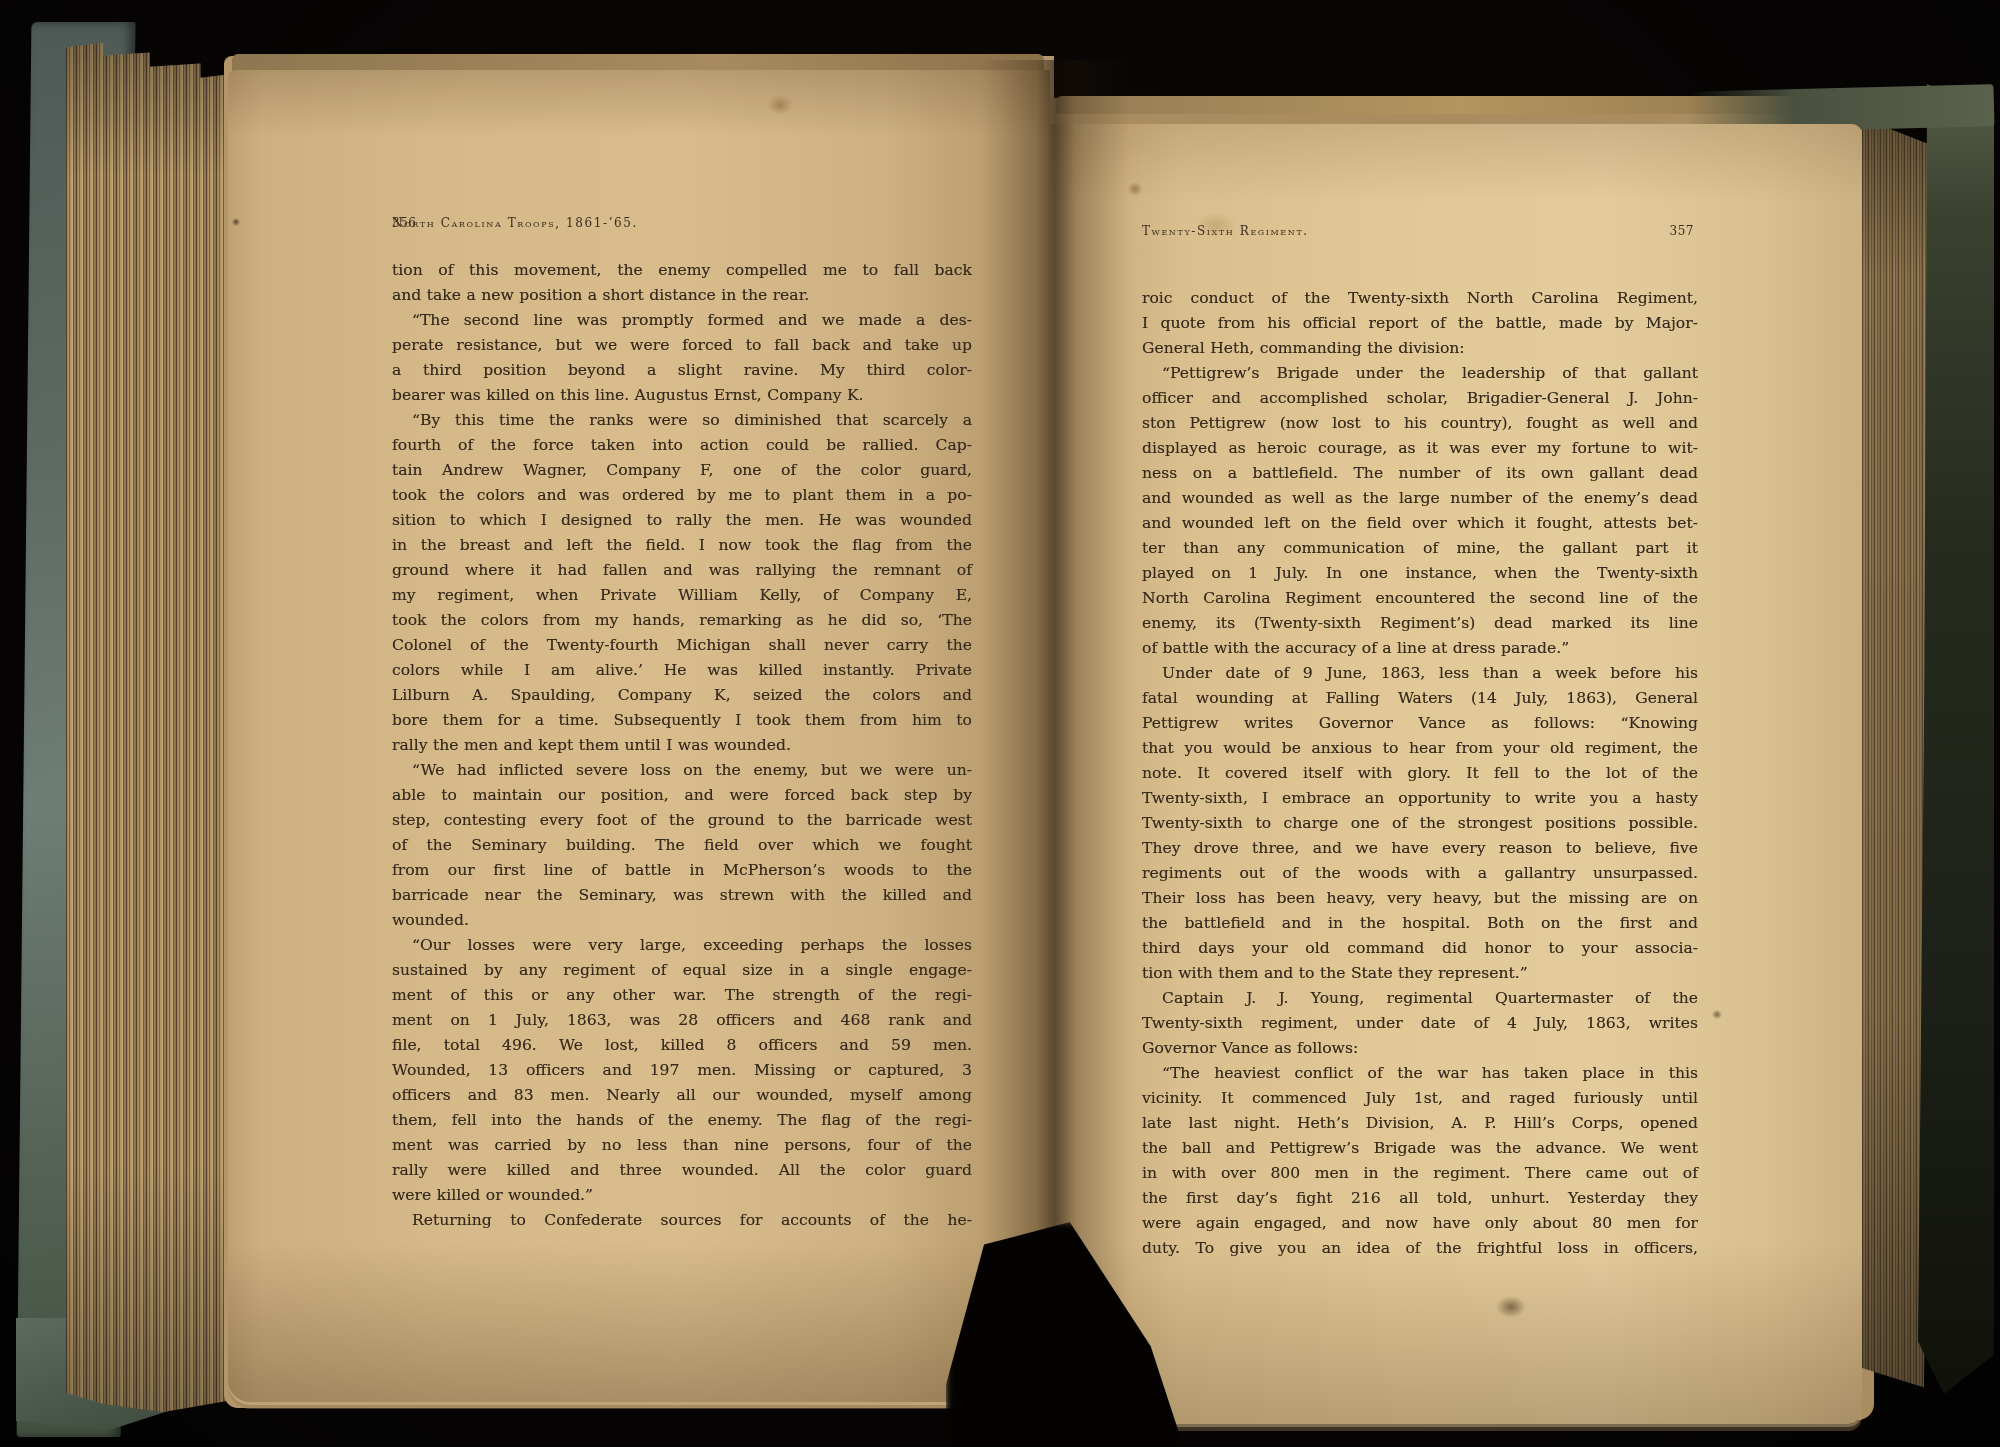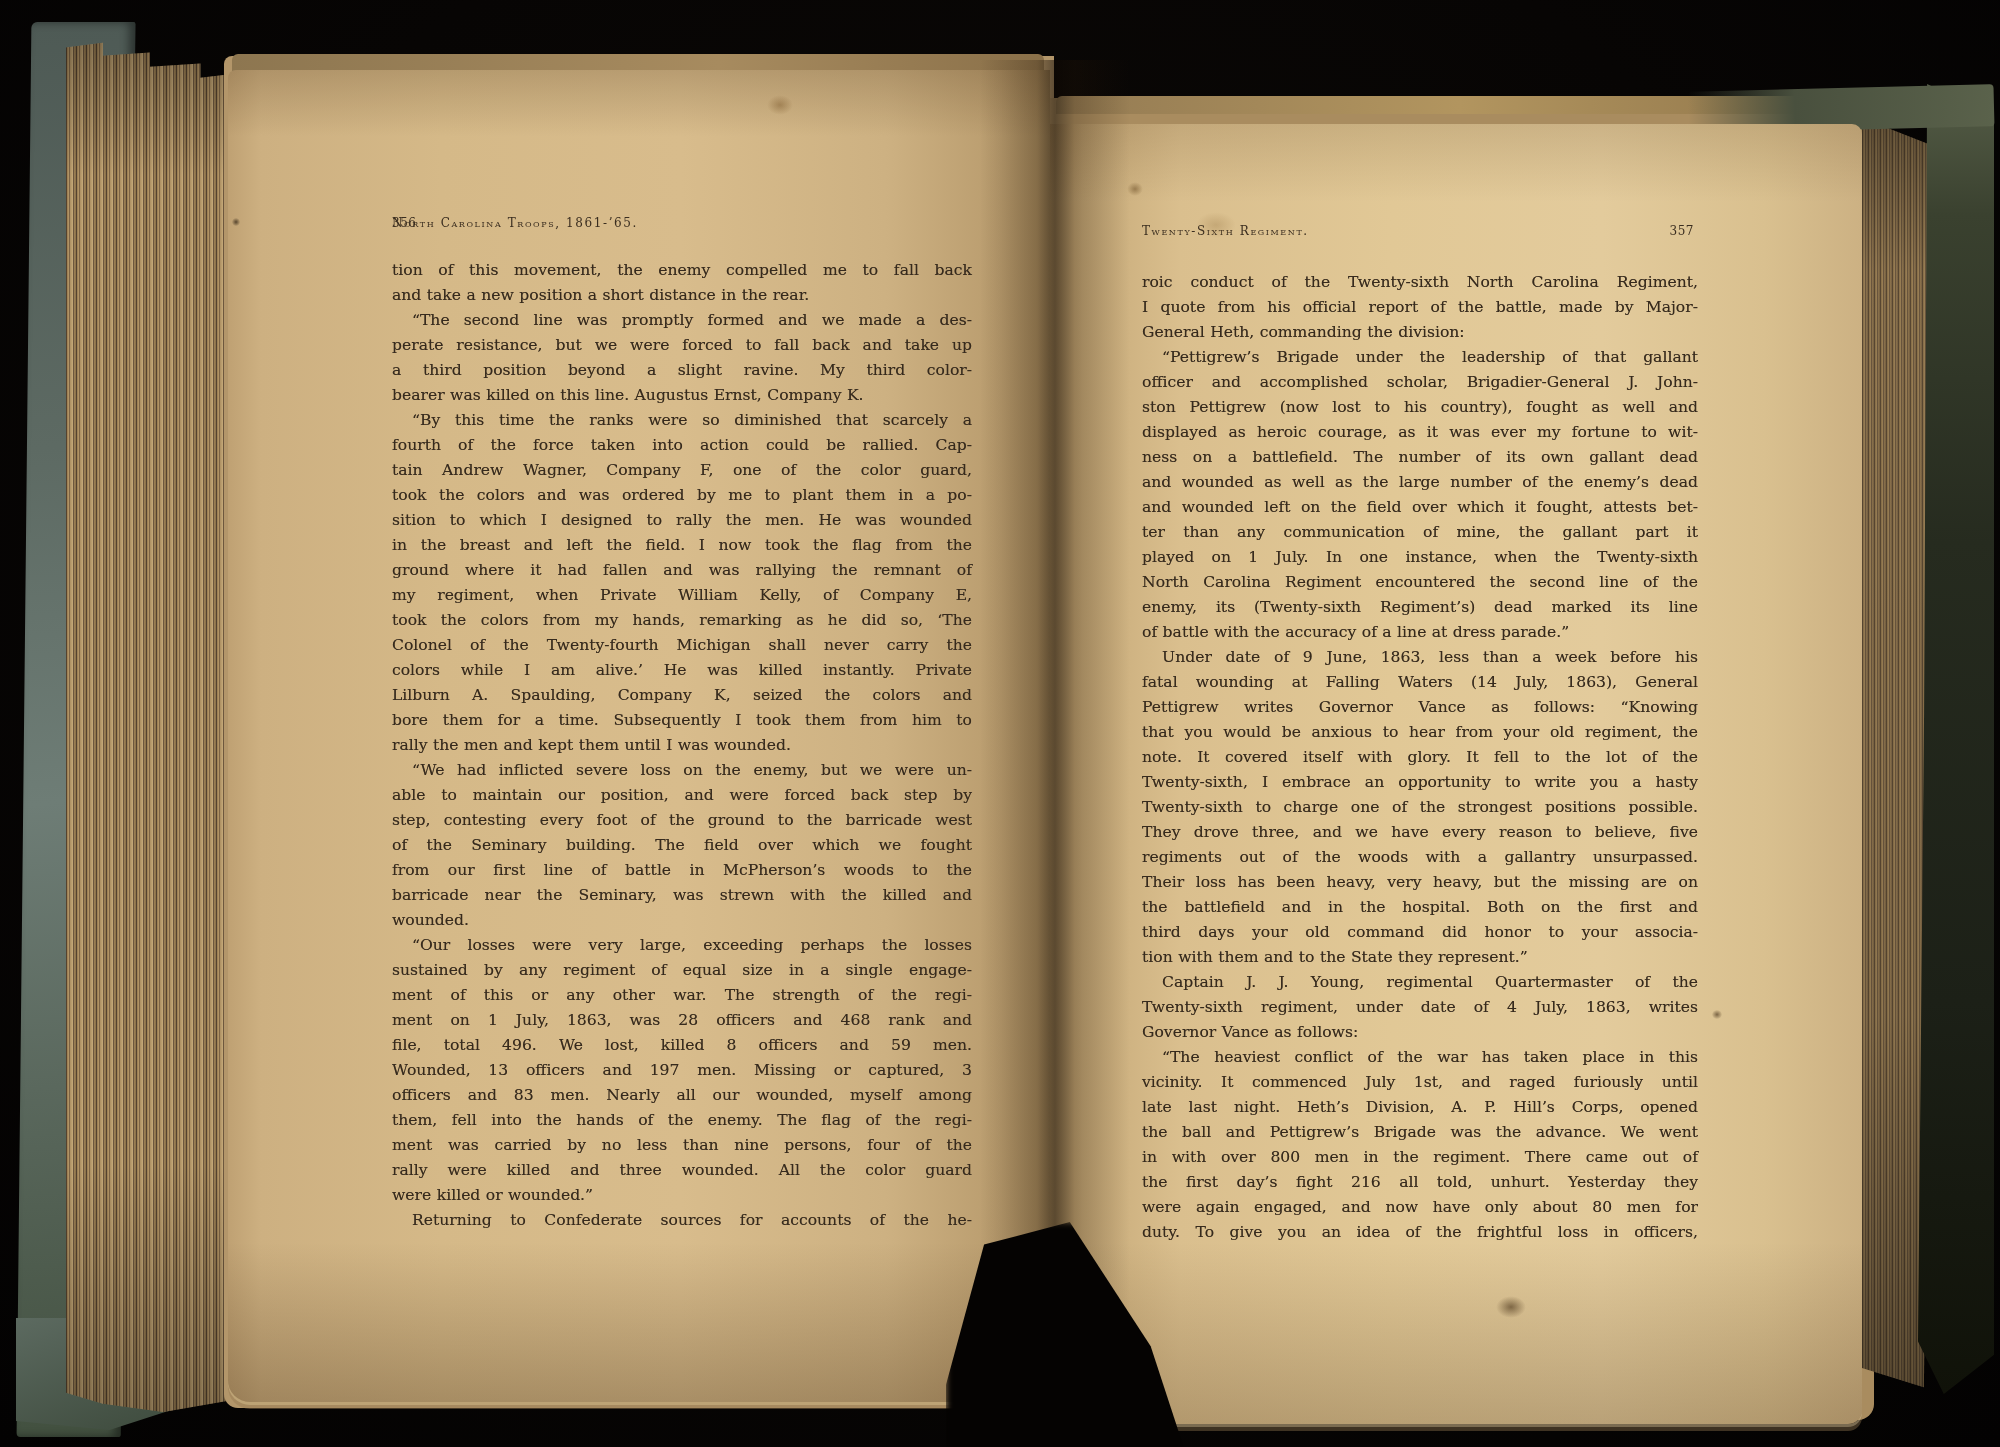--- a/index.html
+++ b/index.html
@@ -65,21 +65,21 @@
   .runtitle{position:absolute;left:0;right:0;text-align:left;
     font-variant:small-caps;letter-spacing:1.6px;}
   .pagenum{position:absolute;top:0;letter-spacing:.5px;}
   .pagenum.pn-left{left:0;}
   .pagenum.pn-right{right:4px;}
 
   
   .pbody{font-size:15.6px;line-height:25px;color:#362a1d;
     text-shadow:0 0 .4px rgba(54,42,29,.5);}
   .page.left .pbody{left:164px;top:188px;width:580px;height:985px;}
-  .page.right .pbody{left:92px;top:146px;width:556px;height:985px;}
+  .page.right .pbody{left:92px;top:162px;width:556px;height:985px;}
   .pbody .tl{position:relative;text-align:justify;text-align-last:justify;word-spacing:.5px;}
   .pbody .tl.pe{text-align-last:left;}
   .pbody .tl.ps{text-indent:20px;}
 
   
   .gutter{left:980px;top:60px;width:150px;height:1360px;z-index:6;pointer-events:none;
     background:linear-gradient(90deg,rgba(38,23,8,0) 0%,rgba(38,23,8,.28) 38%,rgba(16,9,3,.52) 50%,rgba(38,23,8,.26) 63%,rgba(38,23,8,0) 100%);}
   .bottom-wedge{left:946px;top:1222px;width:238px;height:226px;z-index:7;background:#050302;
     clip-path:polygon(16% 10%,52% 0,86% 55%,100% 100%,0 100%,0 72%);filter:blur(3px);}
 

